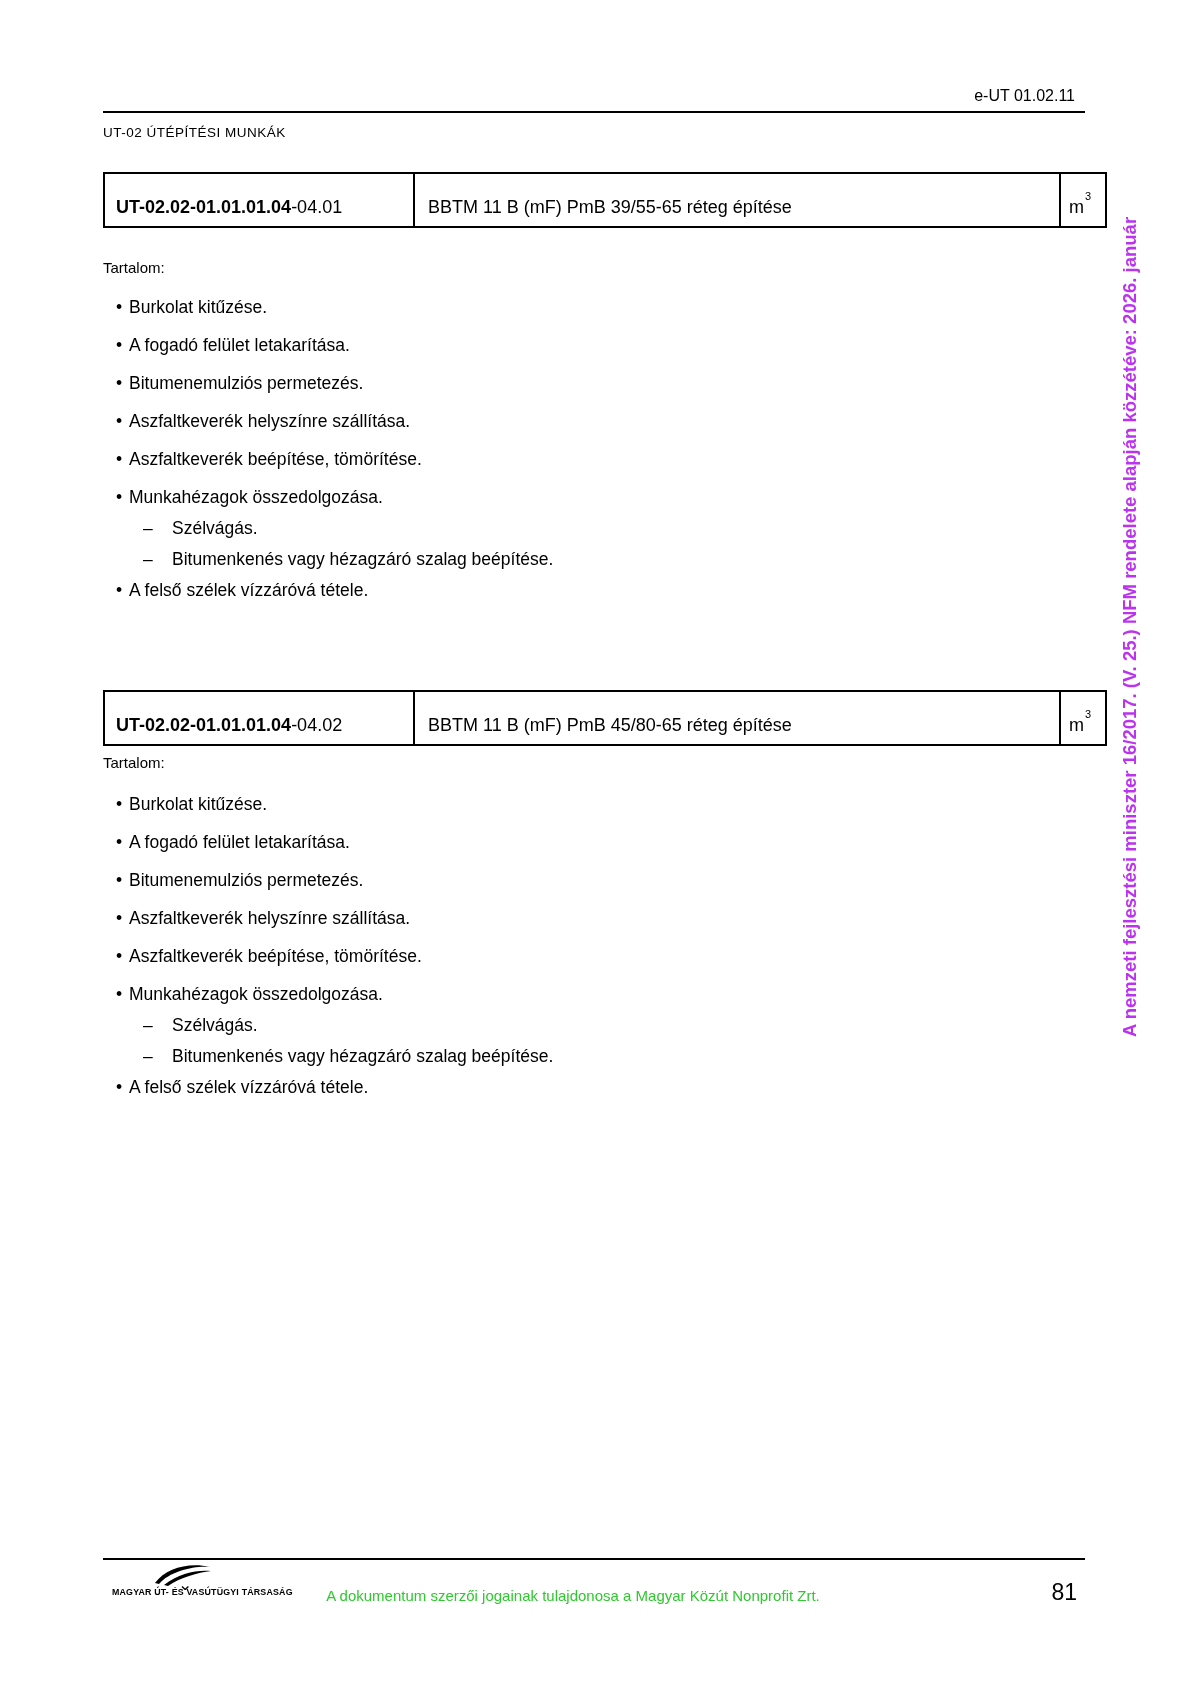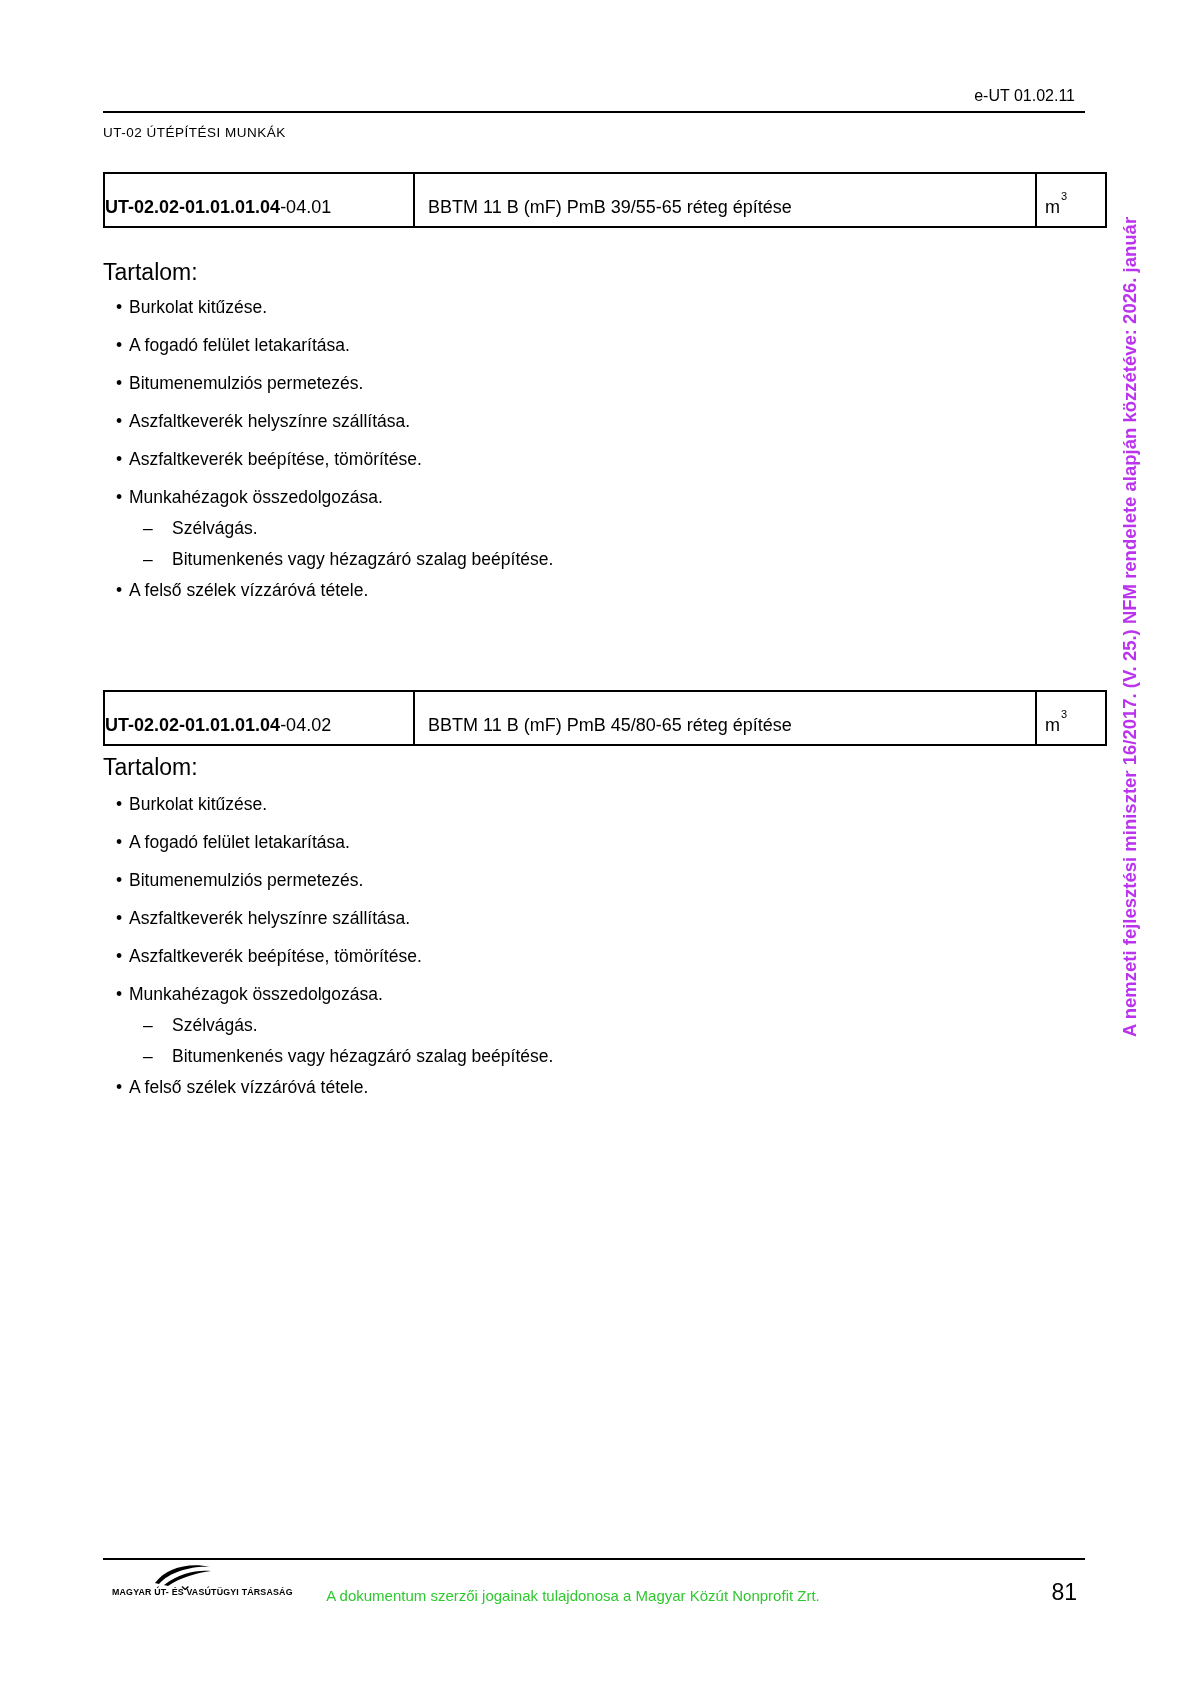--- a/index.html
+++ b/index.html
@@ -35,28 +35,28 @@
   .item-table {
     position:absolute; left:103px; width:1004px; height:56px;
     display:flex; border:2px solid #000; background:#fff;
     font-size:18px;
   }
   .item-table.t1 { top:172px; }
   .item-table.t2 { top:690px; }
   .item-table .cell {
     display:flex; align-items:flex-end; padding-bottom:8px;
   }
-  .cell.code  { width:310px; border-right:2px solid #000; white-space:nowrap; }
+  .cell.code  { width:310px; border-right:2px solid #000; padding-left:11px; white-space:nowrap; }
   .cell.desc  { flex:1; border-right:2px solid #000; padding-left:13px; white-space:nowrap; }
-  .cell.unit  { width:68px; padding-left:8px; }
+  .cell.unit  { width:44px; padding-left:8px; }
   .cell.code .b { font-weight:bold; }
   .cell.unit sup { font-size:11px; line-height:1; position:relative; top:-6px; left:1px; }
   
   .tartalom {
-    position:absolute; left:103px; font-size:23px;
+    position:absolute; left:103px; font-size:15px;
   }
   .tartalom.t1 { top:259px; }
   .tartalom.t2 { top:754px; }
   .list { position:absolute; left:103px; width:720px; }
   .list.l1 { top:297px; }
   .list.l2 { top:794px; }
   .li { display:flex; font-size:17.5px; line-height:21px; }
   .li.level1 { margin-bottom:17px; }
   .li.level2 { margin-bottom:10px; padding-left:40px; }
   .li.level1 + .li.level2 { margin-top:-7px; }

